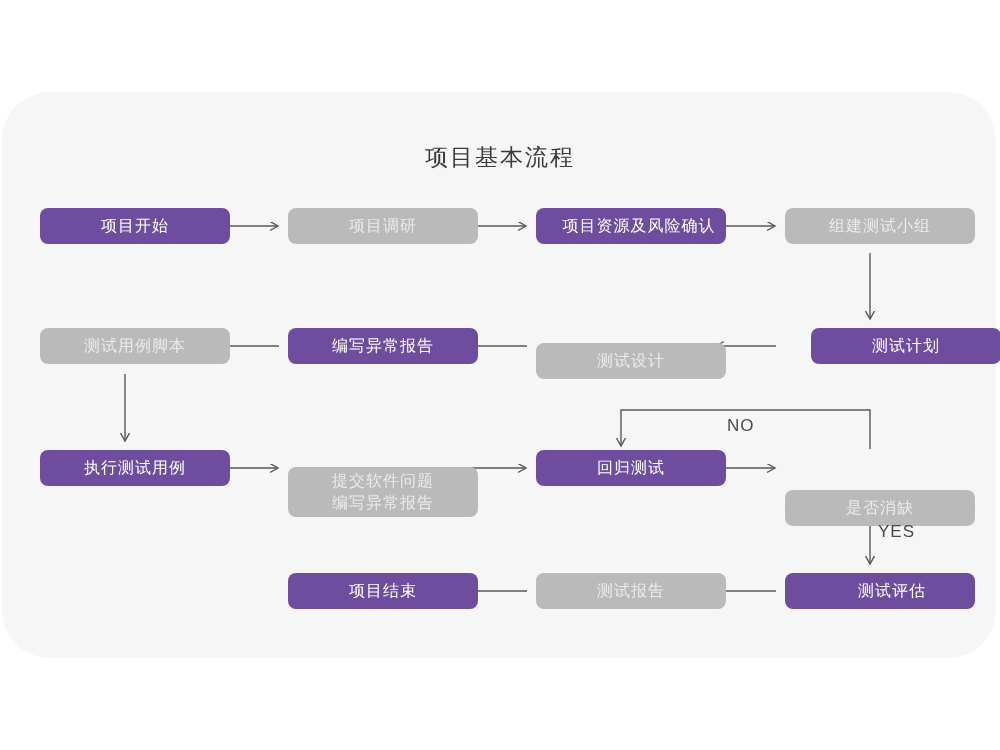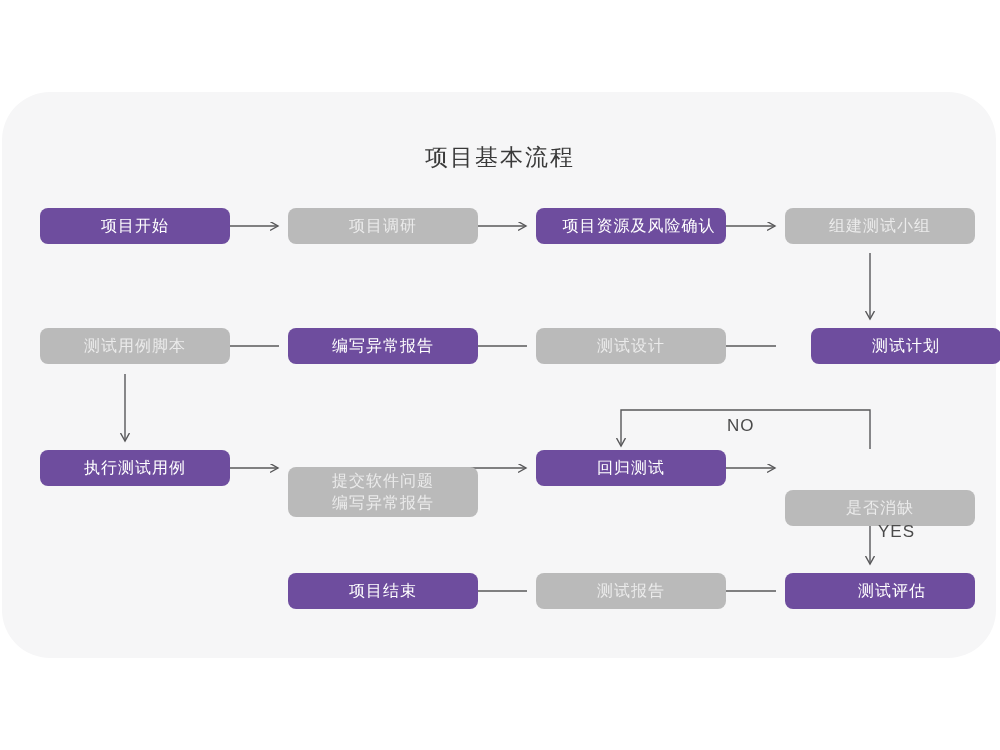--- a/index.html
+++ b/index.html
@@ -67,21 +67,21 @@
     <line x1="527" y1="591" x2="467" y2="591" marker-end="url(#ah)"></line>
   </svg>
 
   <div class="node purple" style="left:40px;top:208px;">项目开始</div>
   <div class="node gray" style="left:288px;top:208px;">项目调研</div>
   <div class="node purple" style="left:536px;top:208px;padding-left:16px;">项目资源及风险确认</div>
   <div class="node gray" style="left:785px;top:208px;">组建测试小组</div>
 
   <div class="node gray" style="left:40px;top:328px;">测试用例脚本</div>
   <div class="node purple" style="left:288px;top:328px;">编写异常报告</div>
-  <div class="node gray" style="left:536px;top:328px;">测试设计</div>
+  <div class="node gray" style="left:536px;top:343px;">测试设计</div>
   <div class="node purple" style="left:785px;top:328px;margin-left:26px;">测试计划</div>
 
   <div class="node purple" style="left:40px;top:450px;">执行测试用例</div>
   <div class="node gray tall" style="left:288px;top:467px;">提交软件问题
 编写异常报告</div>
   <div class="node purple" style="left:536px;top:450px;">回归测试</div>
   <div class="node gray" style="left:785px;top:450px;margin-top:40px;">是否消缺</div>
 
   <div class="edge-label" style="left:727px;top:416px;">NO</div>
   <div class="edge-label" style="left:878px;top:522px;text-align:center;">YES</div>

